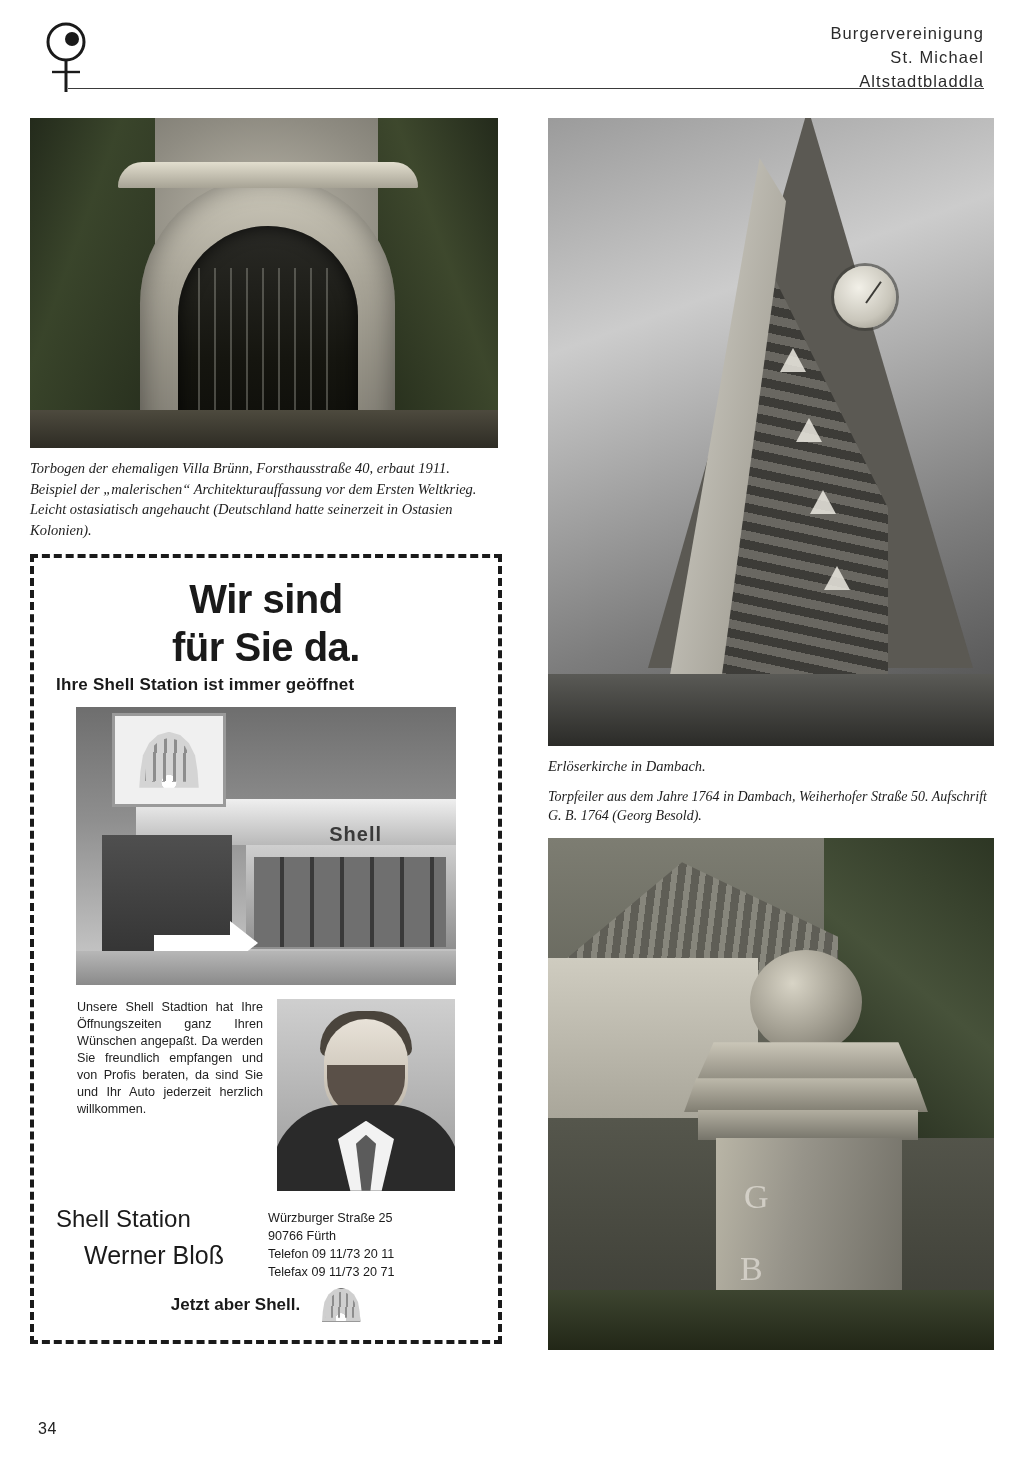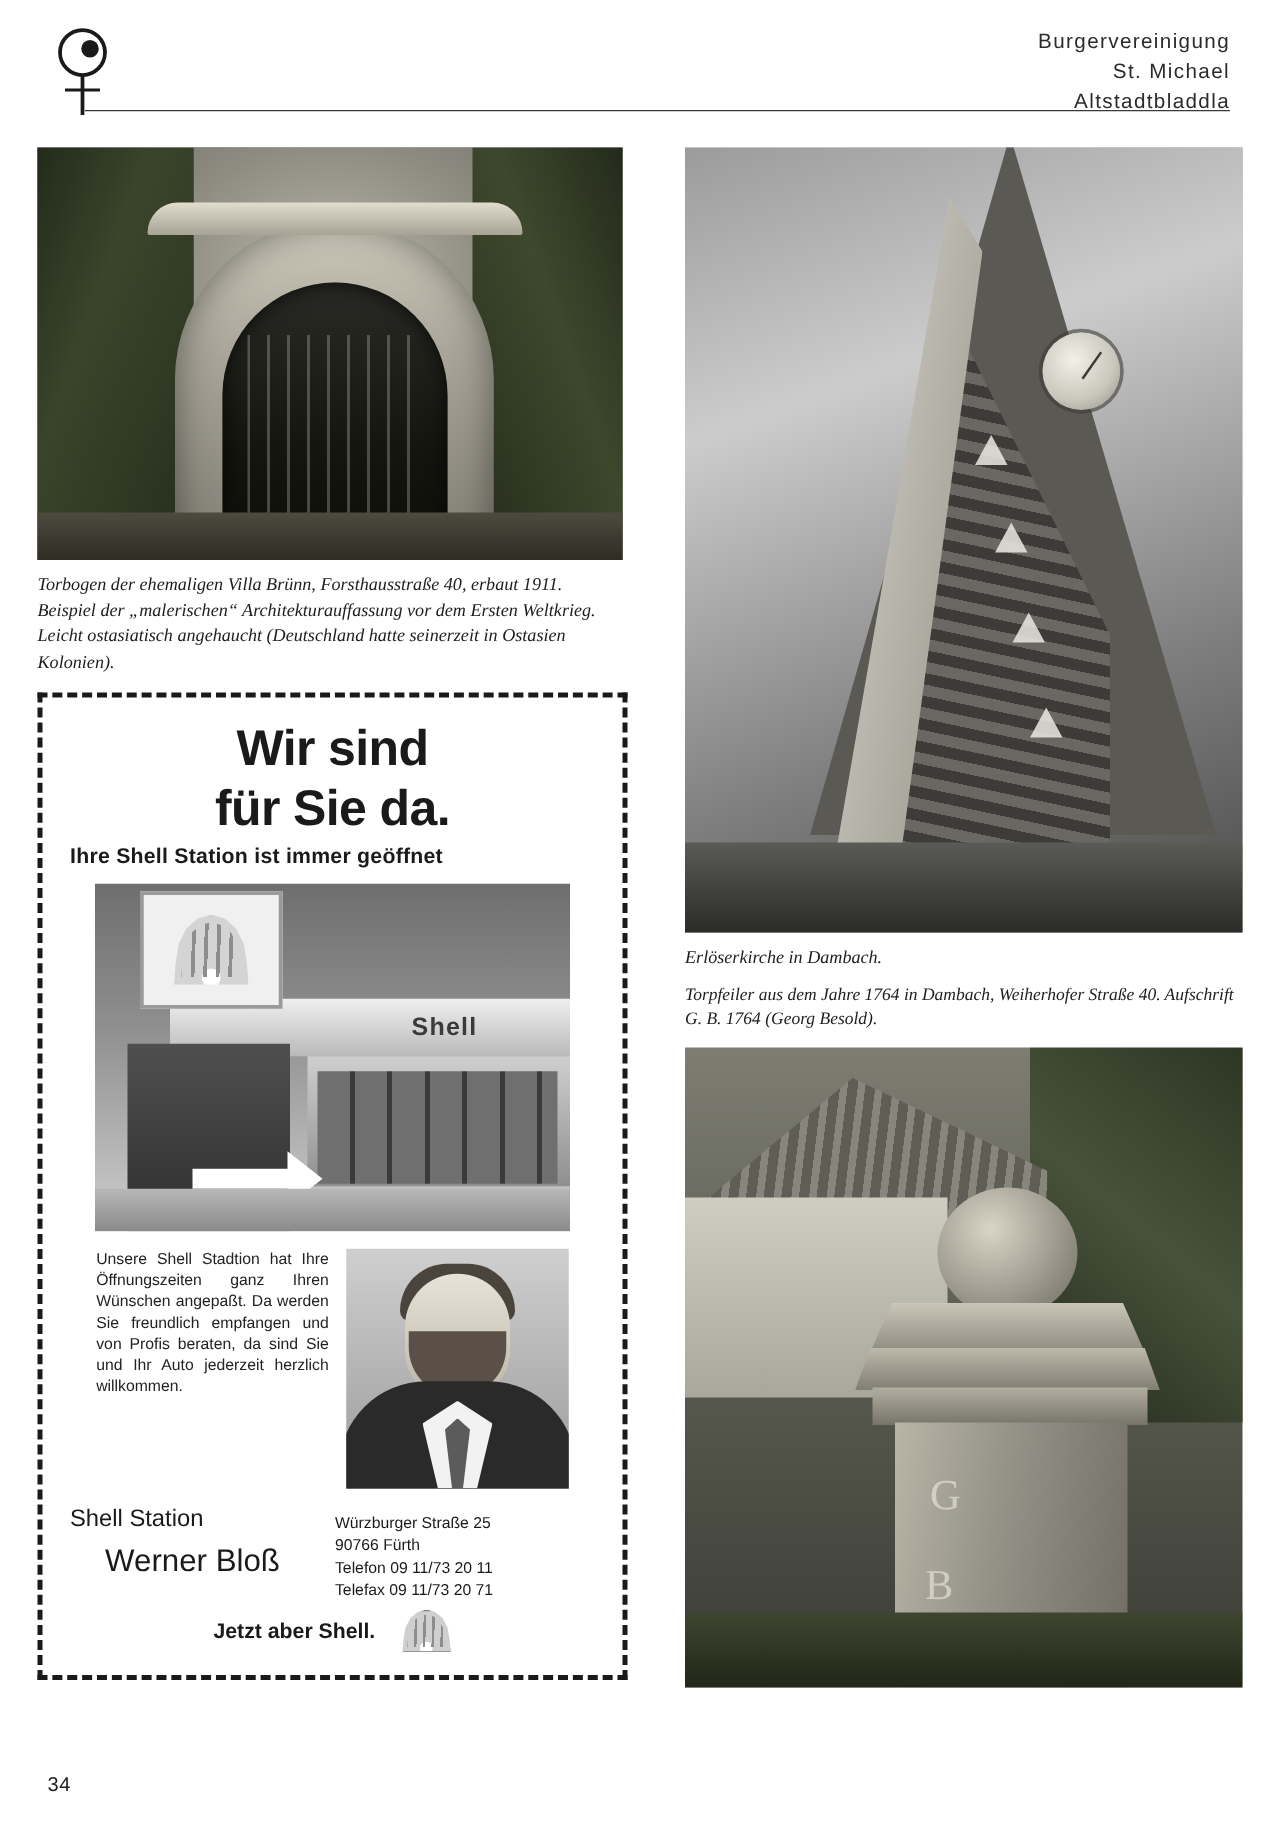--- a/index.html
+++ b/index.html
@@ -213,21 +213,21 @@
     margin: 0 auto;
     background: linear-gradient(180deg,#6e6e6e 0%, #8e8e8e 40%, #cfcfcf 100%);
     position: relative;
     overflow:hidden;
   }
   #photo-shell .canopy {
     position:absolute; left:60px; top:92px; right:0; height:46px;
     background: linear-gradient(180deg,#efefef 0%, #b9b9b9 100%);
   }
   #photo-shell .canopy-text {
-    position:absolute; right:74px; top:104px;
+    position:absolute; right:74px; top:116px;
     font-weight:bold; font-size:20px; color:#3a3a3a; letter-spacing:1px;
   }
   #photo-shell .shop {
     position:absolute; left:170px; top:138px; right:0; bottom:36px;
     background: linear-gradient(180deg,#cfcfcf 0%, #8f8f8f 100%);
   }
   #photo-shell .shop-win {
     position:absolute; left:178px; top:150px; right:10px; height:90px;
     background: repeating-linear-gradient(90deg,#6f6f6f 0 26px,#3a3a3a 26px 30px);
   }
@@ -339,21 +339,21 @@
   .ad-footer {
     display:flex;
     gap: 16px;
     margin-top: 14px;
     align-items: flex-start;
   }
   .ad-station {
     width: 196px;
   }
   .ad-station-line1 {
-    font-size: 19px;
+    font-size: 24px;
     margin-bottom: 8px;
   }
   .ad-station-line2 {
     font-size: 25px;
     text-align: center;
   }
   .ad-contact {
     font-size: 12.6px;
     line-height: 1.45;
     padding-top: 4px;
@@ -560,21 +560,21 @@
     <div class="clock"></div>
     <div class="louvre l1"></div>
     <div class="louvre l2"></div>
     <div class="louvre l3"></div>
     <div class="louvre l4"></div>
     <div class="base"></div>
   </div>
 
   <div class="caption">Erlöserkirche in Dambach.</div>
 
-  <div class="caption small">Torpfeiler aus dem Jahre 1764 in Dambach, Weiherhofer Straße 40. Aufschrift G. B. 1764 (Georg Besold).</div>
+  <div class="caption small">Torpfeiler aus dem Jahre 1764 in Dambach, Weiherhofer Straße 50. Aufschrift G. B. 1764 (Georg Besold).</div>
 
   <div class="photo" id="photo-pillar">
     <div class="hedge"></div>
     <div class="roof"></div>
     <div class="wall"></div>
     <div class="ball"></div>
     <div class="cap"></div>
     <div class="cap2"></div>
     <div class="cap3"></div>
     <div class="shaft">

